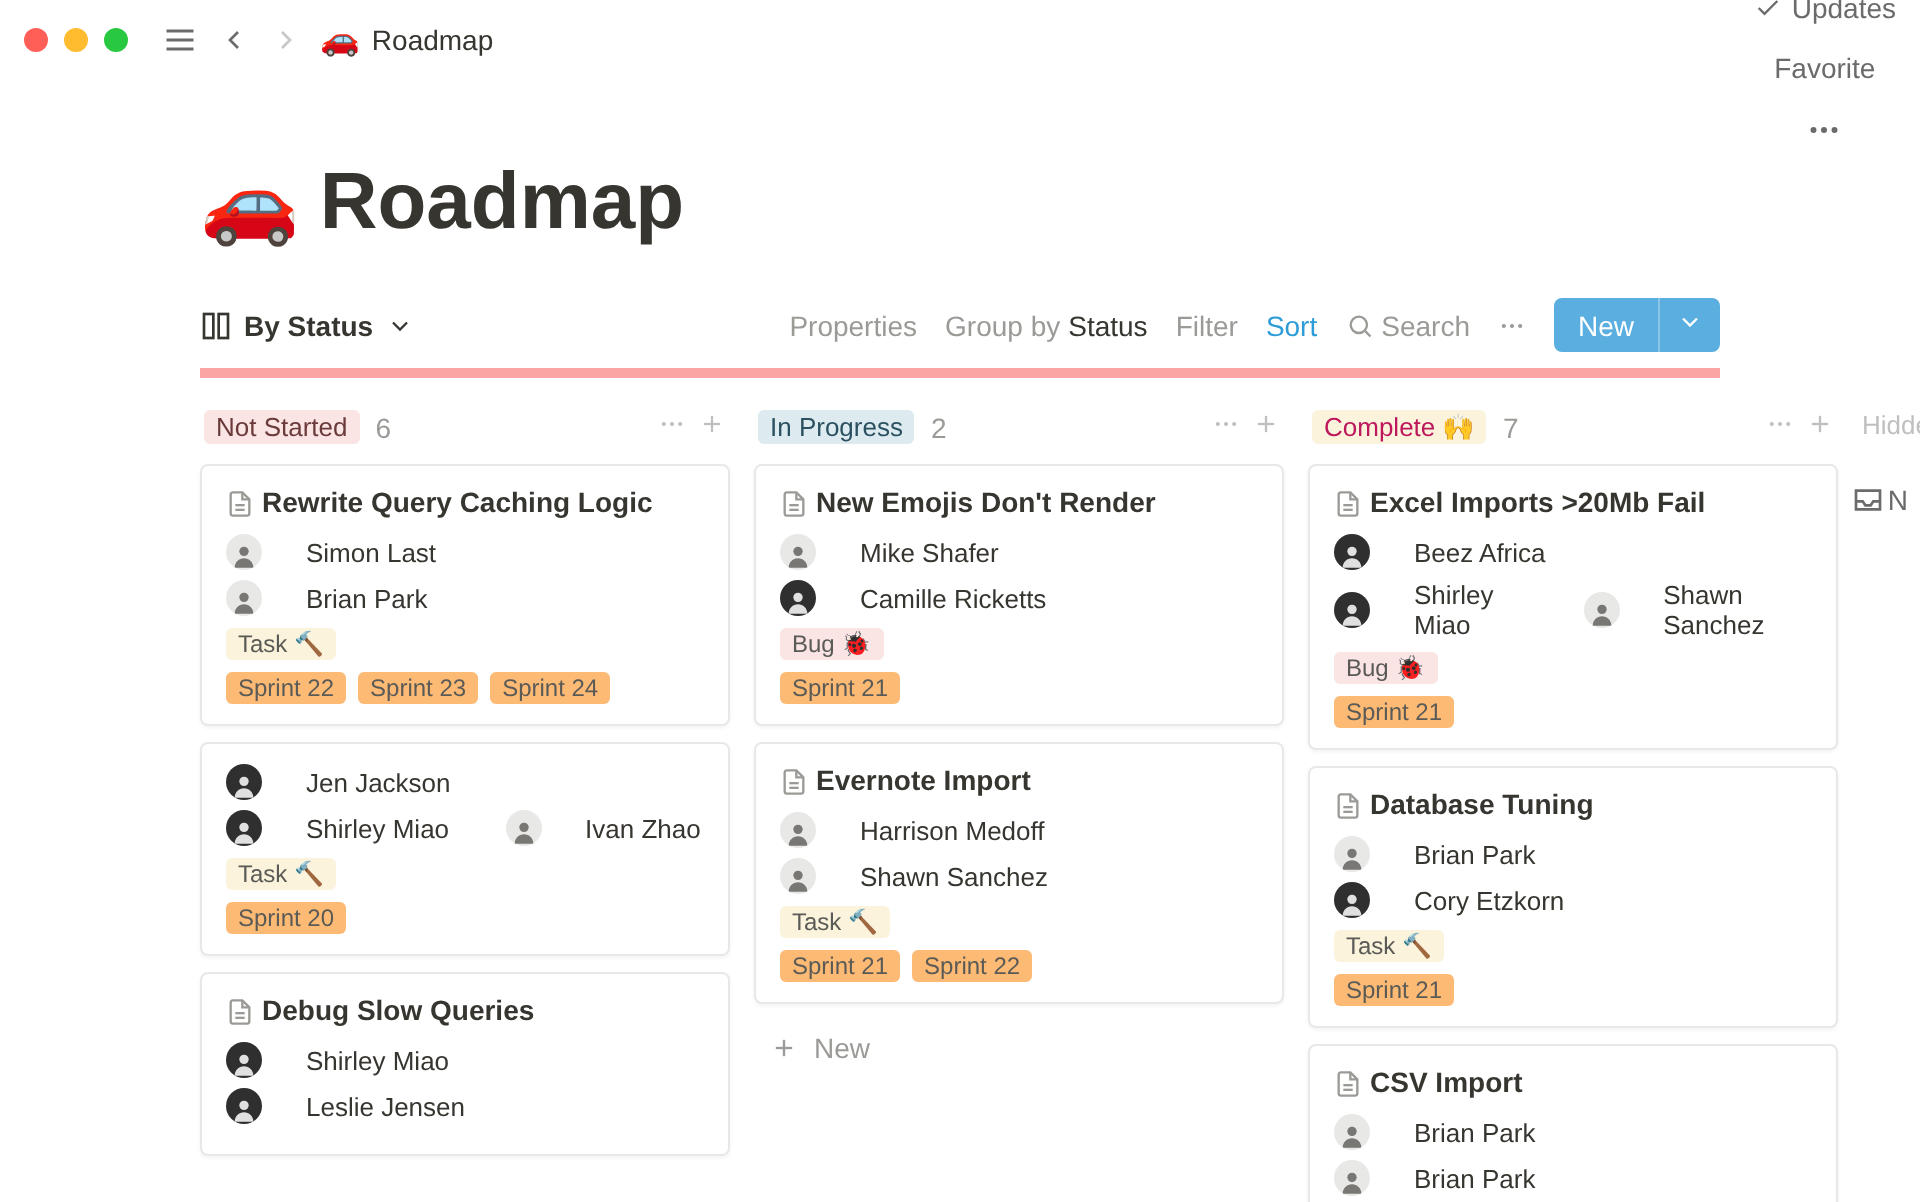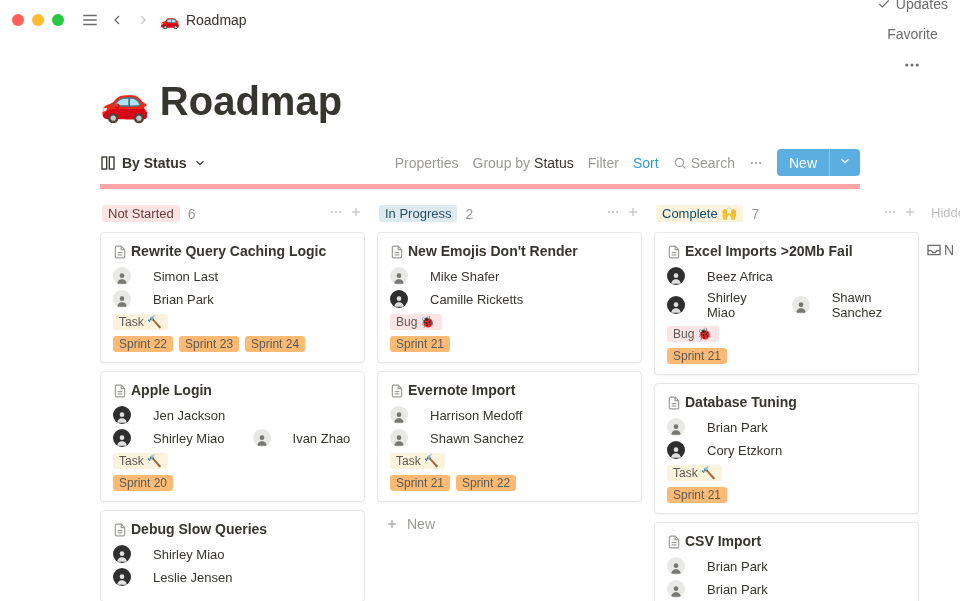--- a/index.html
+++ b/index.html
@@ -131,21 +131,21 @@
   padding: 4px 2px 10px 2px;
   font-size: 14px;
 }
 .status-pill {
   padding: 1px 6px;
   border-radius: 3px;
   font-size: 13px;
 }
 .pill-red { background: #fbe4e4; color: #6b3a3a; }
 .pill-blue { background: #ddebf1; color: #2b5060; }
-.pill-yellow { background: #fbf3db; color: #0c4a6e; }
+.pill-yellow { background: #fbf3db; color: #be185d; }
 .col-count { color: #9b9a97; }
 .col-actions { margin-left: auto; display: flex; gap: 6px; color: #bfbfbf; }
 .col-actions span { cursor: pointer; }
 
 .hidden-col {
   color: #bfbfbf;
   font-size: 13px;
   padding-top: 4px;
 }
 
@@ -376,29 +376,20 @@
           <div class="tag-row">
             <span class="tag tag-task">Task 🔨</span>
           </div>
           <div class="tag-row">
             <span class="tag">Sprint 22</span>
             <span class="tag">Sprint 23</span>
             <span class="tag">Sprint 24</span>
           </div>
         </div>
         <div class="card">
-          <div class="card-title">
-            <svg class="i" viewBox="0 0 24 24" fill="none" stroke="currentColor" stroke-width="2">
-              <path d="M14 2H6a2 2 0 0 0-2 2v16a2 2 0 0 0 2 2h12a2 2 0 0 0 2-2V8z"></path>
-              <polyline points="14 2 14 8 20 8"></polyline>
-              <line x1="8" y1="13" x2="16" y2="13"></line>
-              <line x1="8" y1="17" x2="16" y2="17"></line>
-            </svg>
-            <span>Apple Login</span>
-          </div>
           <div class="person-row">
             <span class="avatar dark">
               <svg viewBox="0 0 24 24" fill="currentColor">
                 <circle cx="12" cy="8" r="4"></circle>
                 <path d="M4 22c0-4.4 3.6-8 8-8s8 3.6 8 8"></path>
               </svg>
             </span>
             <span>Jen Jackson</span>
           </div>
           <div class="person-row">

